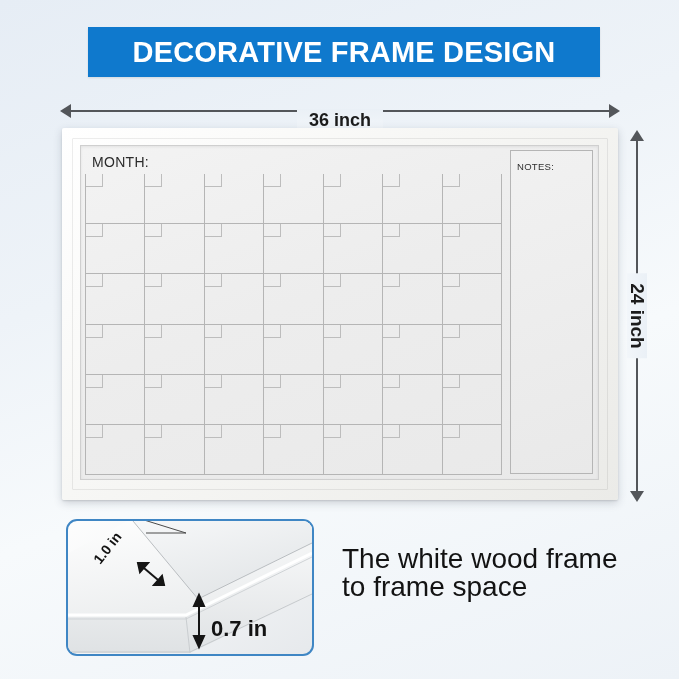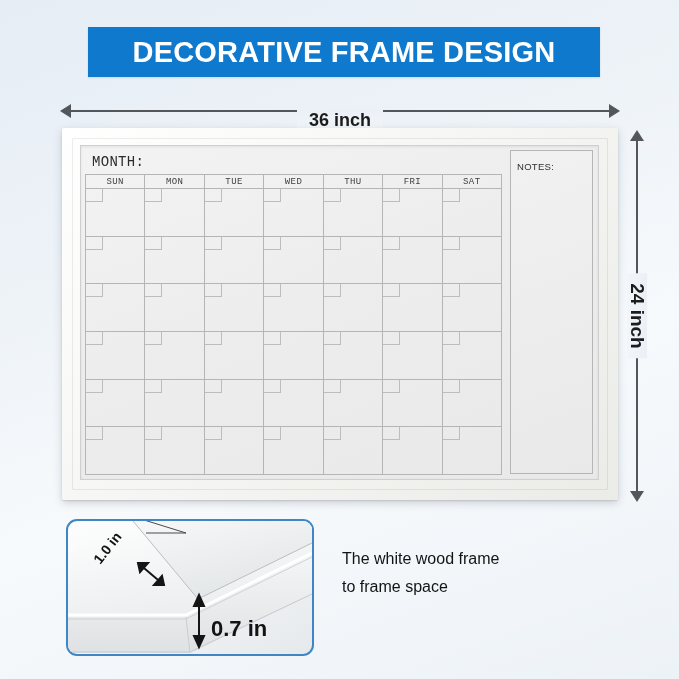--- a/index.html
+++ b/index.html
@@ -147,21 +147,20 @@
     box-shadow: inset 0 1px 3px rgba(0,0,0,0.07);
   }
 
   
   .calendar {
     flex: 1 1 auto;
     display: flex;
     flex-direction: column;
     box-sizing: border-box;
     padding: 3px 4px 4px 4px;
-    font-family: Liberation Mono, monospace;
   }
   .month-row {
     height: 25px;
     display: flex;
     align-items: center;
     padding-left: 7px;
     box-sizing: border-box;
   }
   .month-label {
     font-size: 14px;
@@ -266,21 +265,21 @@
     top: 95px;
     font-size: 22px;
   }
 
   
   .caption {
     position: absolute;
     left: 342px;
     top: 545px;
     width: 300px;
-    font-size: 16px;
+    font-size: 28px;
     line-height: 28px;
     color: #131313;
   }
   .caption div { white-space: nowrap; }
 </style>
 </head>
 <body>
 
 <div class="banner">
   <span class="banner-text">DECORATIVE FRAME DESIGN</span>
@@ -301,29 +300,20 @@
 </div>
 
 <div class="board-frame">
   <span class="frame-bevel"></span>
   <div class="board-surface">
 
     <div class="calendar">
       <div class="month-row">
         <span class="month-label">MONTH:</span>
       </div>
-      <div class="day-header">
-          <div class="dh">SUN</div>
-          <div class="dh">MON</div>
-          <div class="dh">TUE</div>
-          <div class="dh">WED</div>
-          <div class="dh">THU</div>
-          <div class="dh">FRI</div>
-          <div class="dh">SAT</div>
-        </div>
       <div class="grid">
           <div class="cell">
             <span class="datebox"></span>
           </div>
           <div class="cell">
             <span class="datebox"></span>
           </div>
           <div class="cell">
             <span class="datebox"></span>
           </div>

